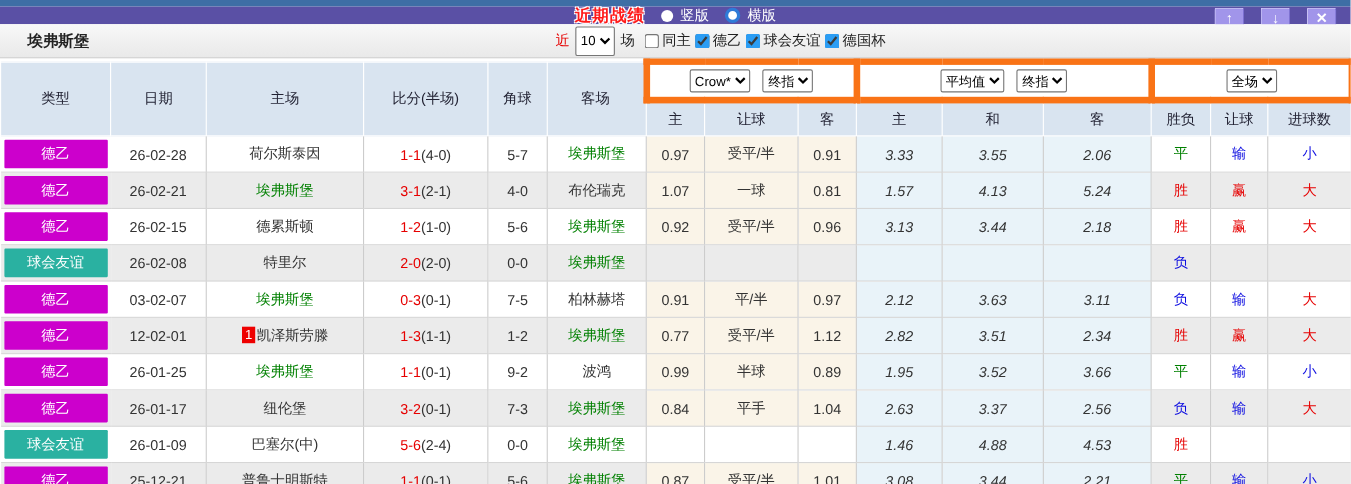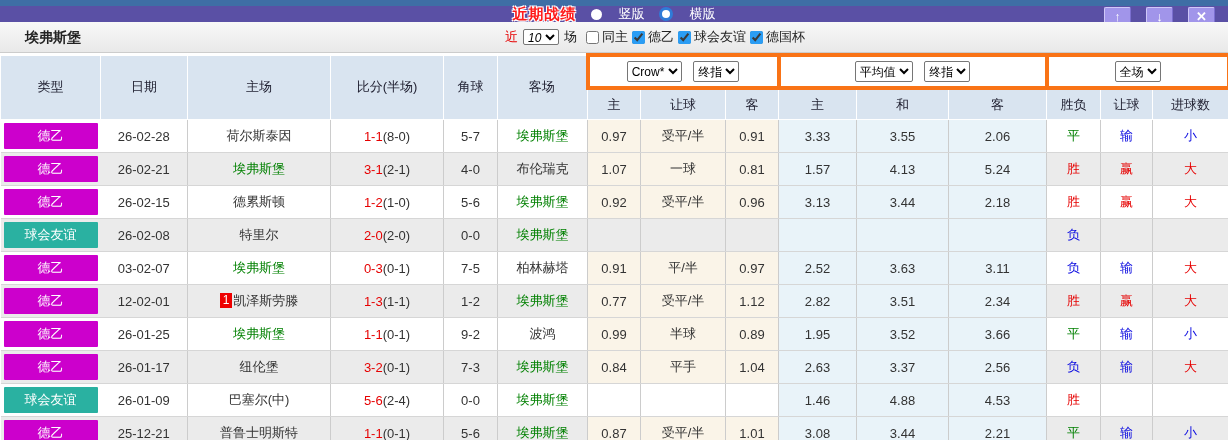--- a/index.html
+++ b/index.html
@@ -5,53 +5,53 @@
   html,body{margin:0;padding:0;background:#fff;}
   body{font-family:"Liberation Sans","DejaVu Sans",sans-serif;width:1228px;}
   .app{width:1228px;height:440px;overflow:hidden;background:#fff;position:relative;}
 
   
   .top-strip{height:6px;background:#3e6ea5;}
   .titlebar{height:16px;background:#5a50a5;position:relative;display:flex;align-items:center;justify-content:center;}
   .title-group{display:flex;align-items:center;gap:14px;}
   .page-title{font-size:15px;font-weight:bold;color:#ff1a1a;
     text-shadow:-1px -1px 0 #fff,1px -1px 0 #fff,-1px 1px 0 #fff,1px 1px 0 #fff;letter-spacing:1px;}
-  .radio-opt{display:flex;align-items:center;gap:17px;color:#fff;font-size:13px;cursor:pointer;}
+  .radio-opt{display:flex;align-items:center;gap:7px;color:#fff;font-size:13px;cursor:pointer;}
   .radio-dot{width:11px;height:11px;border-radius:50%;background:#fff;display:inline-block;}
   .radio-ring{width:8px;height:8px;border-radius:50%;background:#fff;border:3px solid #2f7bd8;display:inline-block;}
   .win-buttons{position:absolute;right:13px;top:1px;display:flex;gap:15px;}
   .win-btn{width:27px;height:20px;background:#a195ea;color:#fff;font-weight:bold;font-size:13px;line-height:18px;
     text-align:center;border:1px solid;border-color:#cfc8f8 #7b6fd0 #7b6fd0 #cfc8f8;border-radius:2px;cursor:pointer;padding:0;}
 
   
   .filterbar{height:30px;background:linear-gradient(#f8f8f8,#e9e9e9);border-bottom:1px solid #ccc;position:relative;}
   .team-name{position:absolute;left:25px;top:0;line-height:30px;font-size:14px;font-weight:bold;color:#222;}
   .filter-controls{position:absolute;left:505px;top:0;height:30px;display:flex;align-items:center;gap:5px;font-size:13px;color:#222;}
   .red-label{color:#e60000;}
-  .filter-controls select{font-size:12px;height:16px;background:#fff;border:1px solid #767676;border-radius:2px;font-style:italic;}
+  .filter-controls select{font-size:12px;height:27px;background:#fff;border:1px solid #767676;border-radius:2px;}
   .filter-controls label{display:flex;align-items:center;gap:2px;cursor:pointer;}
   .filter-controls input[type=checkbox]{width:13px;height:13px;accent-color:#2b9df4;margin:0 1px 0 4px;}
 
   
   table{border-collapse:collapse;table-layout:fixed;width:1228px;}
   col.c1{width:100px}col.c2{width:87px}col.c3{width:143px}col.c4{width:113px}col.c5{width:54px}
   col.c6{width:90px}col.c7{width:53px}col.c8{width:85px}col.c9{width:53px}col.c10{width:78px}
   col.c11{width:92px}col.c12{width:98px}col.c13{width:54px}col.c14{width:52px}col.c15{width:76px}
 
   th{font-weight:normal;font-size:13px;color:#223;}
   .hmain,.hrow2 th{background:#d9e4f0;border:1px solid #fff;height:27px;}
-  .ddcell{background:#fff;border:4px solid #f97316;height:27px;text-align:center;}
+  .ddcell{background:#fff;border:6px solid #f97316;height:27px;text-align:center;}
   .ddcell select{font-size:12px;height:21px;background:#fff;border:1px solid #767676;border-radius:2px;margin:0 4px;}
 
   tbody td{height:30px;text-align:center;font-size:13px;color:#333;
     border-right:1px solid #ccc;border-bottom:1px solid #d6d6d6;padding:0;overflow:hidden;white-space:nowrap;}
   tbody td:first-child{border-right:none;}
   tbody tr:nth-child(even) td{background:#ebebeb;}
   td.odds{background:#faf4e8 !important;}
-  td.avg{background:#e9f3f9 !important;}
+  td.avg{background:#e9f3f9 !important;font-style:italic;}
   .league-cell{padding:1px 2px !important;}
   .badge{height:26px;line-height:26px;margin:1px;color:#fff;font-size:13px;border-radius:1px;}
   .focus{color:#008000;}
   .ft{color:#e60000;}
   .ht{color:#333;}
   .rank{display:inline-block;background:#ee0000;color:#fff;font-size:12px;line-height:15px;
     padding:0 3px;margin-right:1px;vertical-align:1px;}
 </style>
 </head>
 <body>
@@ -156,21 +156,21 @@
         <th>进球数</th>
       </tr>
     </thead>
     <tbody>
         <tr>
           <td class="league-cell">
             <div class="badge" style="background: rgb(204, 0, 204);">德乙</div>
           </td>
           <td>26-02-28</td>
           <td><span>荷尔斯泰因</span></td>
-          <td><span class="ft">1-1</span><span class="ht">(8-0)</span></td>
+          <td><span class="ft">1-1</span><span class="ht">(4-0)</span></td>
           <td>5-7</td>
           <td><span class="focus">埃弗斯堡</span></td>
           <td class="odds">0.97</td>
           <td class="odds">受平/半</td>
           <td class="odds">0.91</td>
           <td class="avg">3.33</td>
           <td class="avg">3.55</td>
           <td class="avg">2.06</td>
           <td class="res" style="color: rgb(0, 128, 0);">平</td>
           <td class="res" style="color: rgb(11, 11, 224);">输</td>
@@ -238,21 +238,21 @@
             <div class="badge" style="background: rgb(204, 0, 204);">德乙</div>
           </td>
           <td>03-02-07</td>
           <td><span class="focus">埃弗斯堡</span></td>
           <td><span class="ft">0-3</span><span class="ht">(0-1)</span></td>
           <td>7-5</td>
           <td><span>柏林赫塔</span></td>
           <td class="odds">0.91</td>
           <td class="odds">平/半</td>
           <td class="odds">0.97</td>
-          <td class="avg">2.52</td>
+          <td class="avg">2.12</td>
           <td class="avg">3.63</td>
           <td class="avg">3.11</td>
           <td class="res" style="color: rgb(11, 11, 224);">负</td>
           <td class="res" style="color: rgb(11, 11, 224);">输</td>
           <td class="res" style="color: rgb(230, 0, 0);">大</td>
         </tr>
         <tr>
           <td class="league-cell">
             <div class="badge" style="background: rgb(204, 0, 204);">德乙</div>
           </td>

